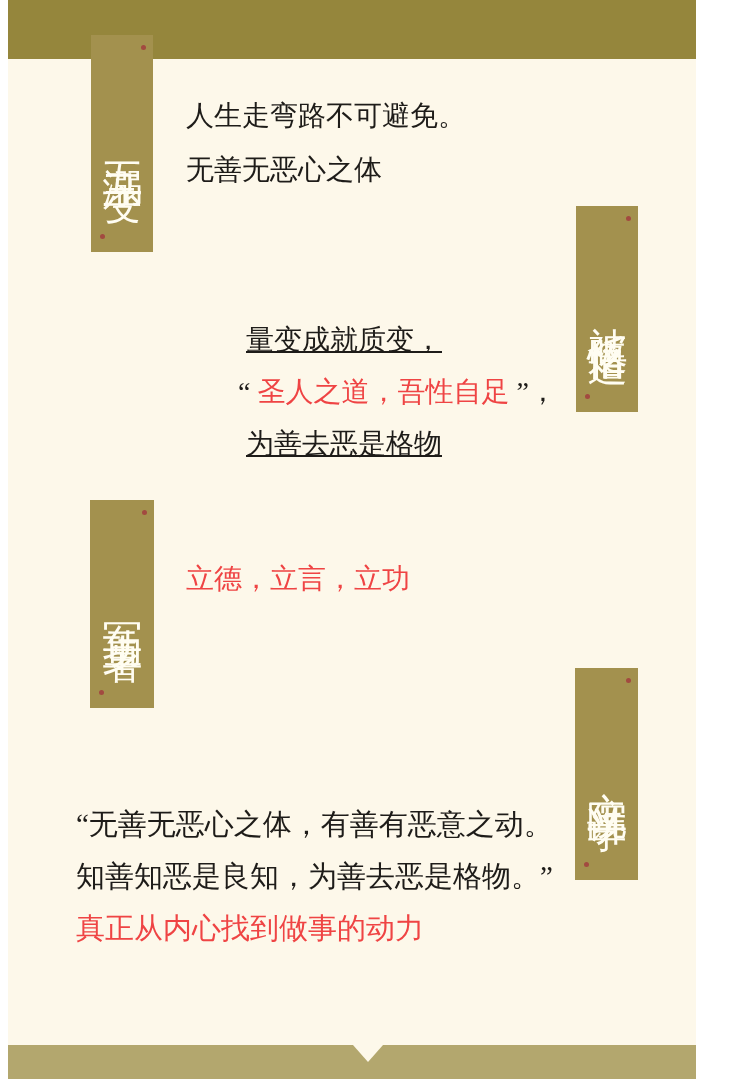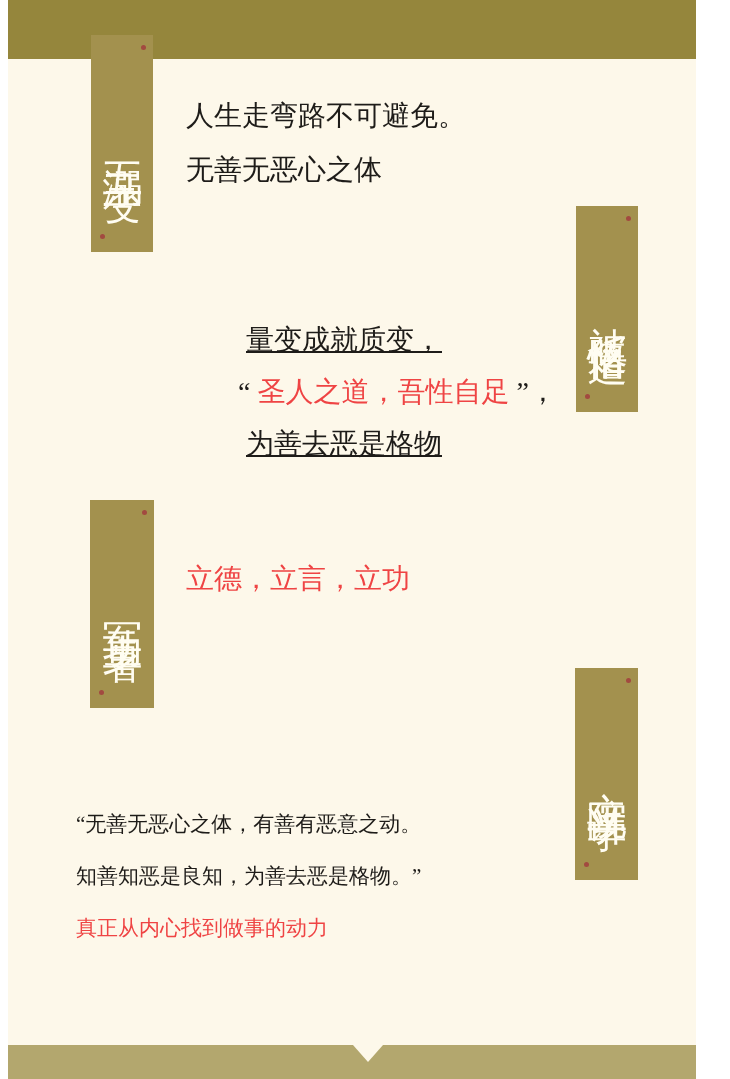--- a/index.html
+++ b/index.html
@@ -72,21 +72,21 @@
   
   .tblock {
     position: absolute;
     color: #1e1c19;
     font-size: 28px;
     white-space: nowrap;
   }
   .block-1 { left: 178px; top: 89px;  line-height: 54px; }
   .block-2 { left: 230px; top: 314px; line-height: 52px; }
   .block-3 { left: 178px; top: 555px; line-height: 48px; }
-  .block-4 { left: 68px;  top: 798px; line-height: 52px; font-size: 21px; }
+  .block-4 { left: 68px;  top: 798px; line-height: 52px; font-size: 29px; }
 
   .indent { padding-left: 8px; text-decoration: underline; }
   .gold { color: #ef4444; }
   .ink  { color: #1e1c19; }
   .oq { margin-right: 7px; }
   .cq { margin-left: 7px; }
 </style>
 </head>
 <body>
 

